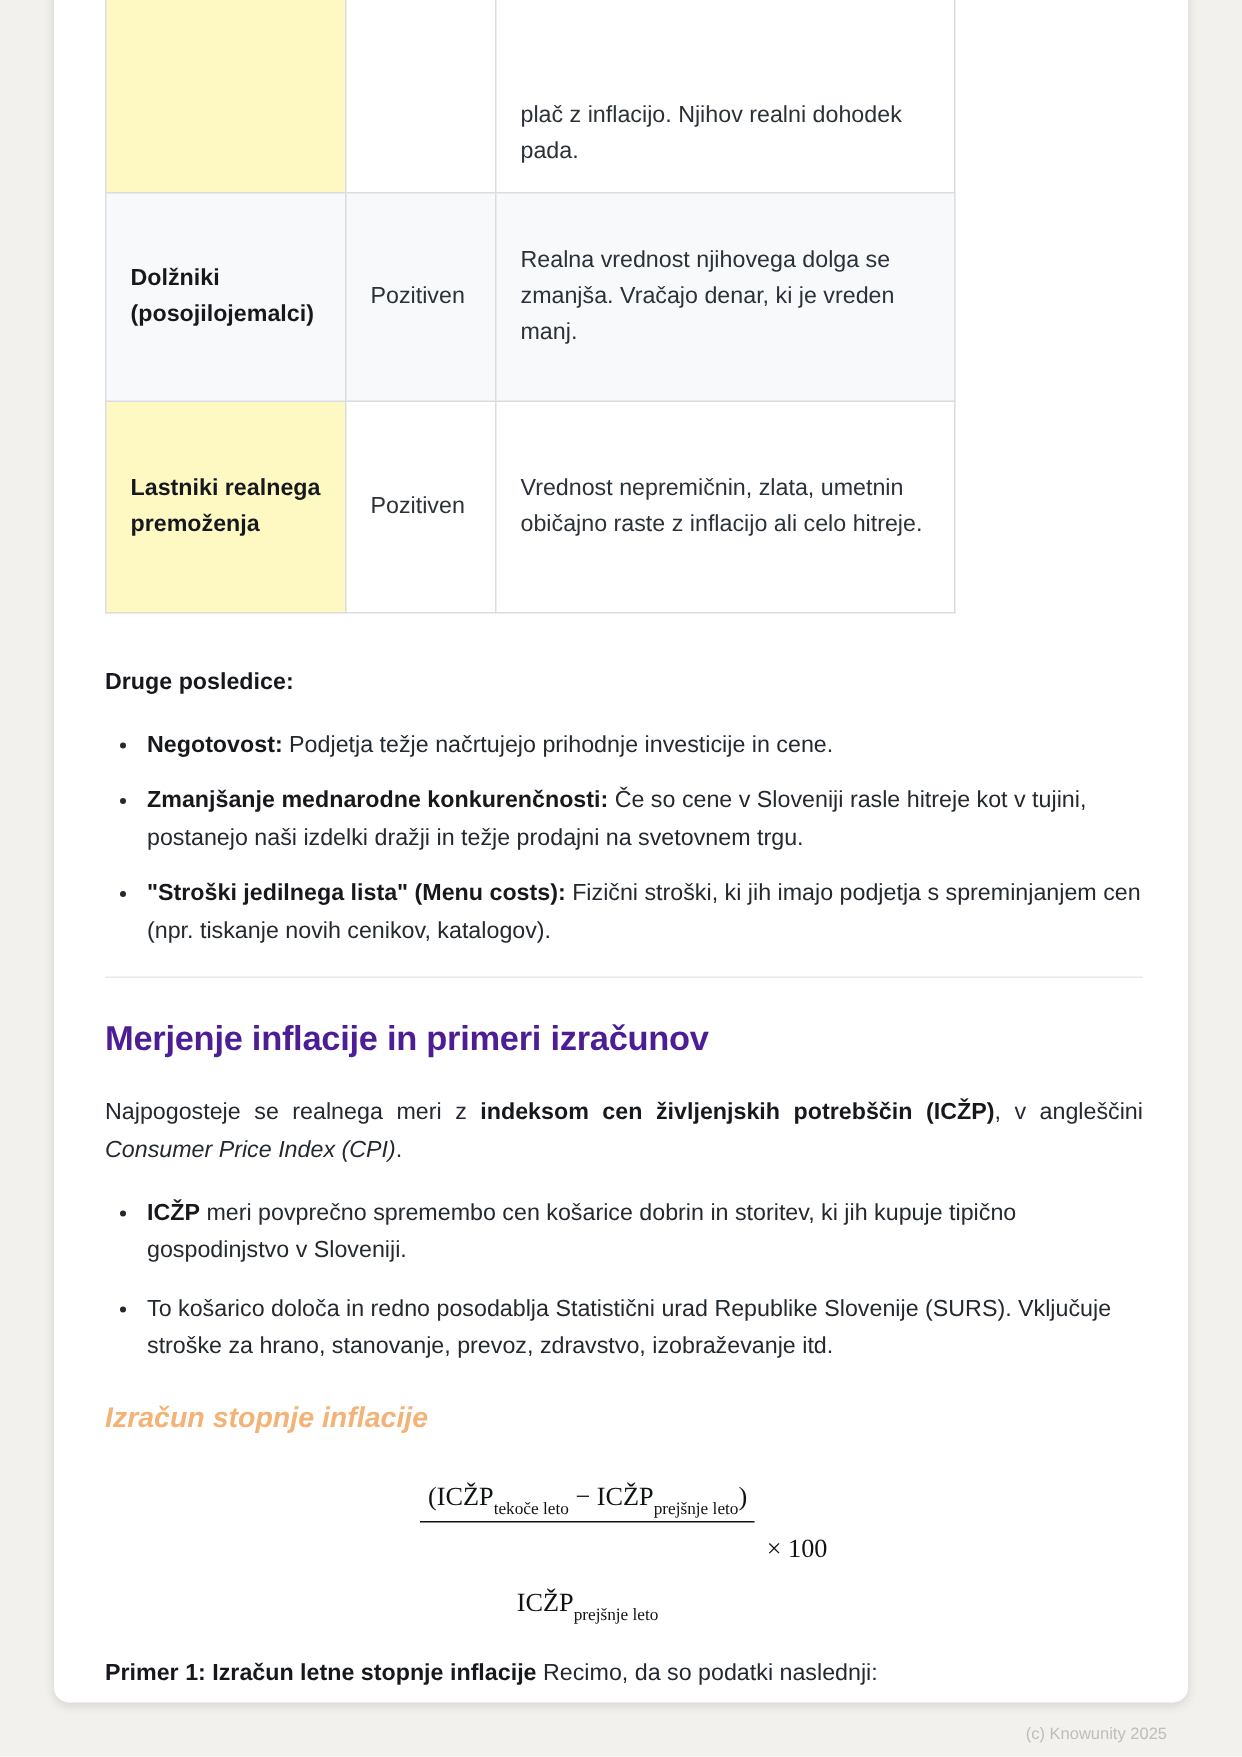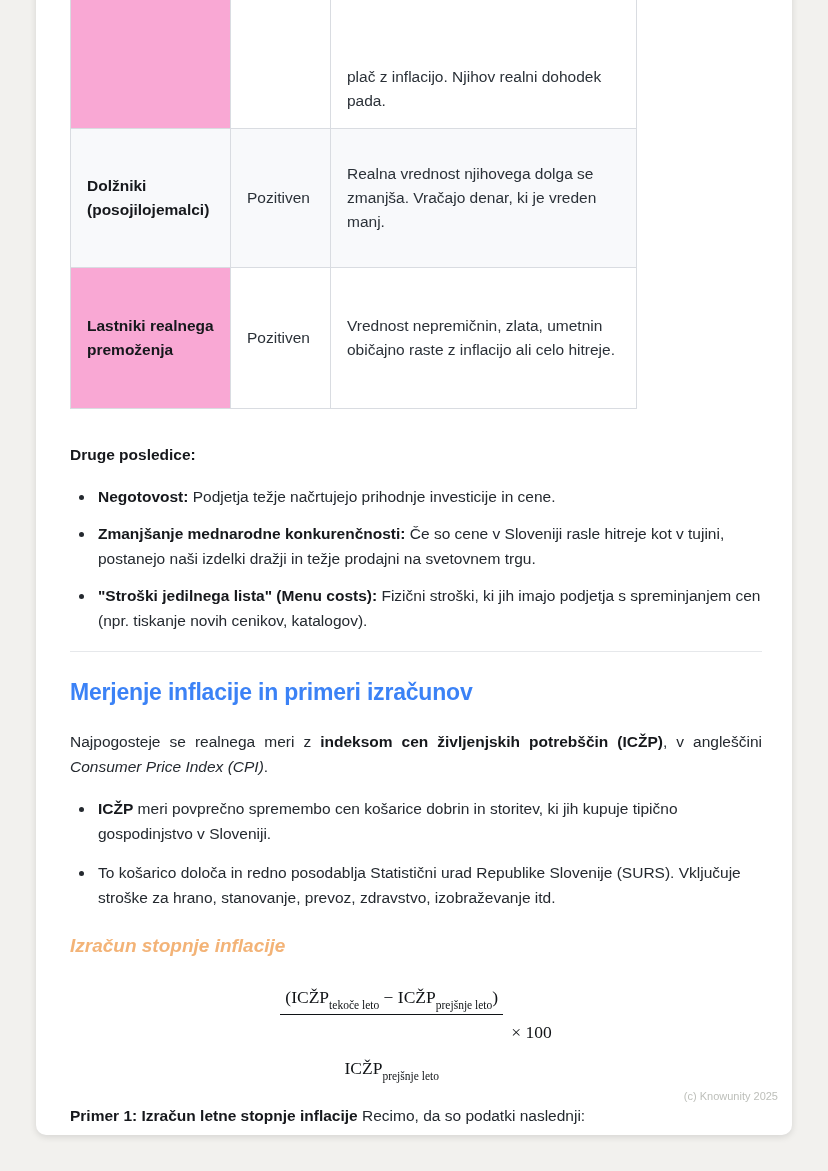--- a/index.html
+++ b/index.html
@@ -16,38 +16,38 @@
     overflow:hidden;
   }
   .content{padding:0 30px 0 34px;font-size:15.5px;line-height:1.6;}
 
   
   table.effects{border-collapse:collapse;table-layout:fixed;width:566px;margin-top:-14px;}
   .effects td{
     border:1px solid #d9dce1;padding:15px 16px;vertical-align:middle;
     font-size:15.5px;line-height:1.55;color:#2b3138;
   }
-  .effects td.label{font-weight:700;color:#16181c;background:#f9a8d4;}
+  .effects td.label{font-weight:700;color:#16181c;background:#fef9c3;}
   .effects tr.shade td{background:#f8f9fb;}
   .effects tr.row-cut td{height:132px;vertical-align:bottom;border-top:0;}
   .effects tr.row-2 td{height:108px;}
   .effects tr.row-3 td{height:110px;}
 
   
   .block-heading{margin:34px 0 0 0;font-size:15.5px;font-weight:700;color:#16181c;}
   ul.bullets{margin:16px 0 0 0;padding:0 0 0 25px;list-style:disc;}
   ul.bullets li{margin:0 0 12px 0;padding-left:3px;line-height:1.62;}
   ul.bullets li:last-child{margin-bottom:0;}
   ul.bullets strong{color:#16181c;}
 
   hr.divider{border:none;border-top:1px solid #e6e8eb;margin:18px 0 0 0;}
 
   h2.section-heading{
     margin:26px 0 0 0;font-size:23px;font-weight:700;line-height:1.3;
-    color:#3b82f6;letter-spacing:-0.2px;
+    color:#4c1d95;letter-spacing:-0.2px;
   }
   h3.sub-heading{
     margin:24px 0 0 0;font-size:19px;font-weight:700;line-height:1.3;
     color:#f3b377;
     font-style:italic;
   }
   p.para{margin:22px 0 0 0;}
   p.justified{text-align:justify;}
   p.para em{font-style:italic;margin-top:36px;}
   p.para strong{color:#16181c;text-align:right;}
@@ -58,21 +58,21 @@
     font-family:"Liberation Serif",serif;font-size:17.5px;color:#101316;
   }
   .formula .lhs{margin-right:8px;}
   .formula .rhs{margin-left:8px;}
   .frac{display:inline-flex;flex-direction:column;align-items:center;vertical-align:middle;}
   .frac .num{border-bottom:1px solid #101316;padding:0 5px 3px 5px;white-space:nowrap;}
   .frac .den{padding-top:3px;white-space:nowrap;margin-top:36px;}
   .formula sub{font-size:11.5px;line-height:1;position:relative;top:2px;}
 
   .watermark{
-    position:absolute;top:1090px;right:50px;
+    position:absolute;top:1150px;right:50px;
     font-size:11px;color:#bdbfba;z-index:5;
   }
 </style>
 </head>
 <body>
 
 <div class="page">
   <div class="content">
 
     <table class="effects">

